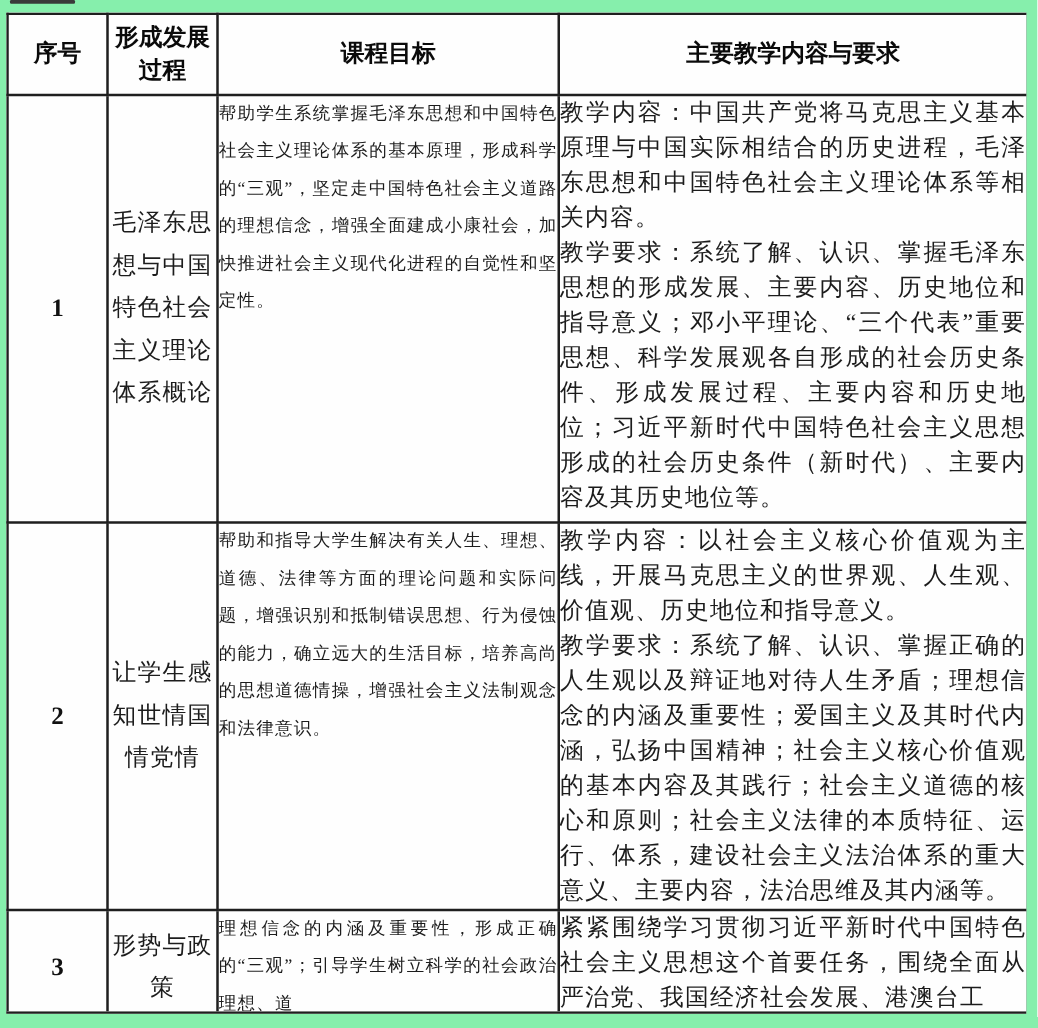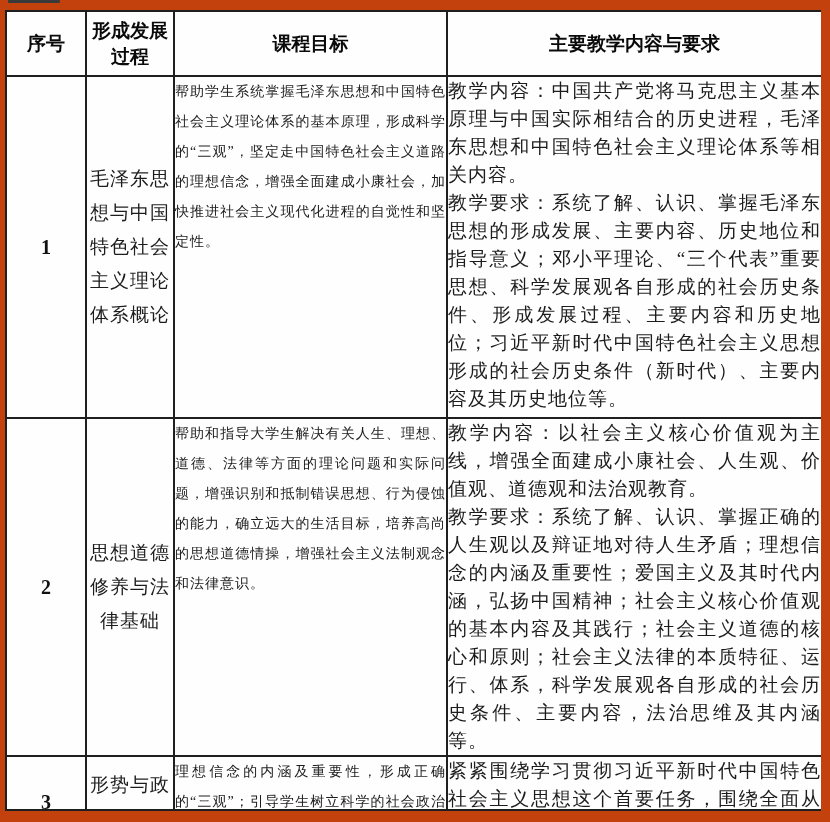--- a/index.html
+++ b/index.html
@@ -10,21 +10,21 @@
     height: 822px;
     overflow: hidden;
     position: relative;
   }
   * { box-sizing: border-box; }
 
   .page {
     position: relative;
     width: 830px;
     height: 822px;
-    background: #c2410c;
+    background: #86efac;
     font-family: "Liberation Serif", "DejaVu Serif", serif;
     color: #1c1c1c;
   }
 
   
   .artifact {
     position: absolute;
     left: 8px;
     top: 0;
     width: 52px;
@@ -154,27 +154,27 @@
           <td class="cell-objective">
             <div class="para">帮助学生系统掌握毛泽东思想和中国特色社会主义理论体系的基本原理，形成科学的“三观”，坚定走中国特色社会主义道路的理想信念，增强全面建成小康社会，加快推进社会主义现代化进程的自觉性和坚定性。</div>
           </td>
           <td class="cell-content">
             <div class="para">教学内容：中国共产党将马克思主义基本原理与中国实际相结合的历史进程，毛泽东思想和中国特色社会主义理论体系等相关内容。</div>
             <div class="para">教学要求：系统了解、认识、掌握毛泽东思想的形成发展、主要内容、历史地位和指导意义；邓小平理论、“三个代表”重要思想、科学发展观各自形成的社会历史条件、形成发展过程、主要内容和历史地位；习近平新时代中国特色社会主义思想形成的社会历史条件（新时代）、主要内容及其历史地位等。</div>
           </td>
         </tr>
         <tr class="row-2">
           <td class="cell-no">2</td>
-          <td class="cell-course">思想道德修养与法律基础</td>
+          <td class="cell-course">让学生感知世情国情党情</td>
           <td class="cell-objective">
             <div class="para">帮助和指导大学生解决有关人生、理想、道德、法律等方面的理论问题和实际问题，增强识别和抵制错误思想、行为侵蚀的能力，确立远大的生活目标，培养高尚的思想道德情操，增强社会主义法制观念和法律意识。</div>
           </td>
           <td class="cell-content">
-            <div class="para">教学内容：以社会主义核心价值观为主线，增强全面建成小康社会、人生观、价值观、道德观和法治观教育。</div>
-            <div class="para">教学要求：系统了解、认识、掌握正确的人生观以及辩证地对待人生矛盾；理想信念的内涵及重要性；爱国主义及其时代内涵，弘扬中国精神；社会主义核心价值观的基本内容及其践行；社会主义道德的核心和原则；社会主义法律的本质特征、运行、体系，科学发展观各自形成的社会历史条件、主要内容，法治思维及其内涵等。</div>
+            <div class="para">教学内容：以社会主义核心价值观为主线，开展马克思主义的世界观、人生观、价值观、历史地位和指导意义。</div>
+            <div class="para">教学要求：系统了解、认识、掌握正确的人生观以及辩证地对待人生矛盾；理想信念的内涵及重要性；爱国主义及其时代内涵，弘扬中国精神；社会主义核心价值观的基本内容及其践行；社会主义道德的核心和原则；社会主义法律的本质特征、运行、体系，建设社会主义法治体系的重大意义、主要内容，法治思维及其内涵等。</div>
           </td>
         </tr>
         <tr class="row-3">
           <td class="cell-no">3</td>
           <td class="cell-course">形势与政策</td>
           <td class="cell-objective">
             <div class="para">理想信念的内涵及重要性，形成正确的“三观”；引导学生树立科学的社会政治理想、道</div>
           </td>
           <td class="cell-content">
             <div class="para">紧紧围绕学习贯彻习近平新时代中国特色社会主义思想这个首要任务，围绕全面从严治党、我国经济社会发展、港澳台工</div>

